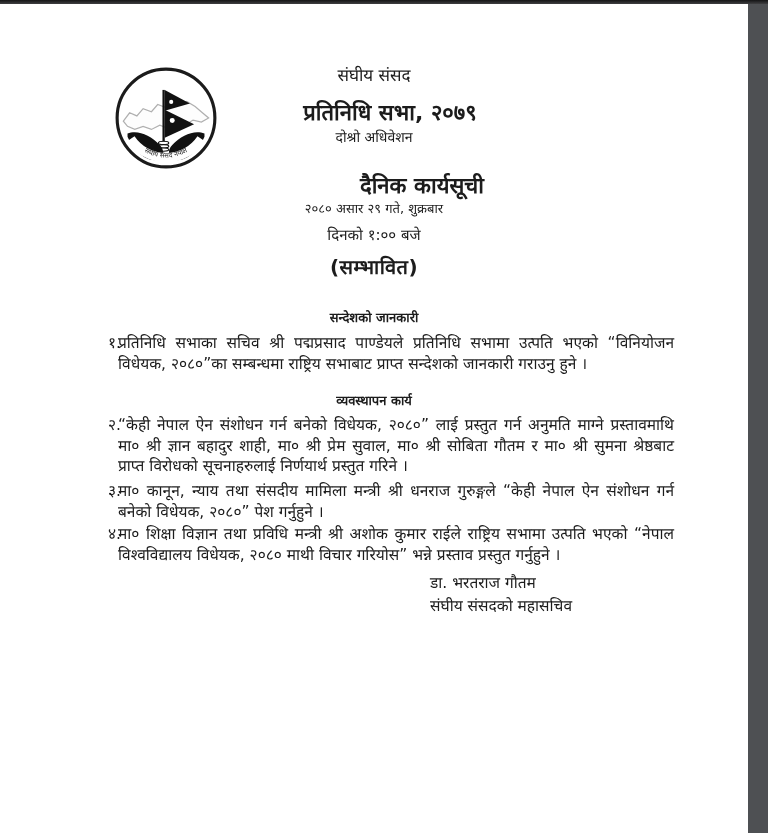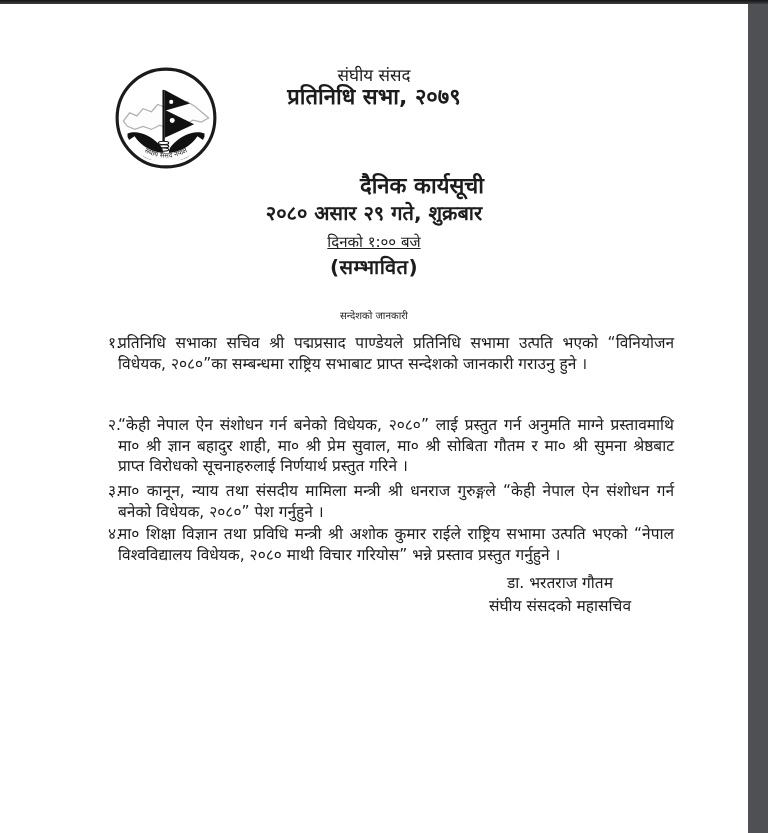--- a/index.html
+++ b/index.html
@@ -10,28 +10,28 @@
   }
   .top-bar{position:absolute;top:0;left:0;width:768px;height:4px;
     background:linear-gradient(180deg,#141415 0%,#3f3f41 100%);z-index:6;}
   .right-strip{position:absolute;top:0;right:0;width:20px;height:833px;background:#4e5053;z-index:5;}
   .page{position:absolute;top:0;left:0;width:748px;height:833px;background:#ffffff;}
   .abs{position:absolute;}
   .cline{left:0;width:748px;text-align:center;white-space:nowrap;}
   .h-small{font-size:14px;}
   .h-med{font-size:15px;}
   .h-reg{font-size:17px;}
-  .h-date{font-size:20px;font-weight:bold;}
+  .h-date{font-size:13px;}
   .h-big{font-size:22px;font-weight:700;}
   .h-prov{font-size:20px;font-weight:700;letter-spacing:.5px;}
-  .sec-head{font-size:10px;font-weight:400;}
+  .sec-head{font-size:13px;font-weight:700;}
   .item{position:absolute;left:108px;width:566px;font-size:15.5px;line-height:20.5px;}
   .item .num{position:absolute;left:0;top:0;}
   .item .txt{margin-left:10px;text-align:justify;}
-  .sig{position:absolute;top:572px;left:430px;width:260px;text-align:center;
+  .sig{position:absolute;top:572px;left:430px;width:260px;text-align:left;
        font-size:15.5px;line-height:23px;}
   .logo-wrap{position:absolute;left:114px;top:66px;width:104px;height:104px;}
   .logo-wrap svg{width:100%;height:100%;display:block;}
 </style>
 </head>
 <body>
 
 <div class="page">
 
   <div class="logo-wrap">
@@ -55,33 +55,35 @@
       <path d="M87,65 C78,61 65,66 56,76 C53,79 52,83 53.5,87 C56,91 62,91.5 68,89 C76,85.5 83.5,76 87,68 Z" fill="#111"></path>
 
       <path id="arcBand" d="M16,70 A41,41 0 0 0 84,70" fill="none" stroke="#ffffff" stroke-width="9"></path>
       <text font-size="6.5" fill="#222" font-family="DejaVu Sans, sans-serif">
         <textPath href="#arcBand" startOffset="50%" text-anchor="middle">संघीय संसद नेपाल</textPath>
       </text>
     </svg>
   </div>
 
   <div class="abs cline h-reg" style="top:63px;">संघीय संसद</div>
-  <div class="abs cline h-big" style="top:80px;">प्रतिनिधि सभा, २०७९</div>
+  <div class="abs cline h-big" style="top:96px;padding-left:16px;">प्रतिनिधि सभा, २०७९</div>
+  <div class="abs cline h-small" style="top:127px;">दोश्रो अधिवेशन</div>
   <div class="abs cline h-big" style="top:169px;margin-left:48px;">दैनिक कार्यसूची</div>
   <div class="abs cline h-date" style="top:199px;">२०८० असार २९ गते, शुक्रबार</div>
-  <div class="abs cline h-med" style="top:231px;text-decoration:underline;">दिनको १:०० बजे</div>
+  <div class="abs cline h-med" style="top:224px;">दिनको १:०० बजे</div>
   <div class="abs cline h-prov" style="top:253px;">(सम्भावित)</div>
 
   <div class="abs cline sec-head" style="top:308px;">सन्देशको जानकारी</div>
 
   <div class="item" style="top:333px;">
     <span class="num">१.</span>
     <div class="txt">प्रतिनिधि सभाका सचिव श्री पद्मप्रसाद पाण्डेयले प्रतिनिधि सभामा उत्पति भएको “विनियोजन विधेयक, २०८०”का सम्बन्धमा राष्ट्रिय सभाबाट प्राप्त सन्देशको जानकारी गराउनु हुने ।</div>
   </div>
 
+  <div class="abs cline sec-head" style="top:391px;">व्यवस्थापन कार्य</div>
 
   <div class="item" style="top:415px;">
     <span class="num">२.</span>
     <div class="txt">“केही नेपाल ऐन संशोधन गर्न बनेको विधेयक, २०८०” लाई प्रस्तुत गर्न अनुमति माग्ने प्रस्तावमाथि मा० श्री ज्ञान बहादुर शाही, मा० श्री प्रेम सुवाल, मा० श्री सोबिता गौतम र मा० श्री सुमना श्रेष्ठबाट प्राप्त विरोधको सूचनाहरुलाई निर्णयार्थ प्रस्तुत गरिने ।</div>
   </div>
 
   <div class="item" style="top:481px;">
     <span class="num">३.</span>
     <div class="txt">मा० कानून, न्याय तथा संसदीय मामिला मन्त्री श्री धनराज गुरुङ्गले “केही नेपाल ऐन संशोधन गर्न बनेको विधेयक, २०८०” पेश गर्नुहुने ।</div>
   </div>

